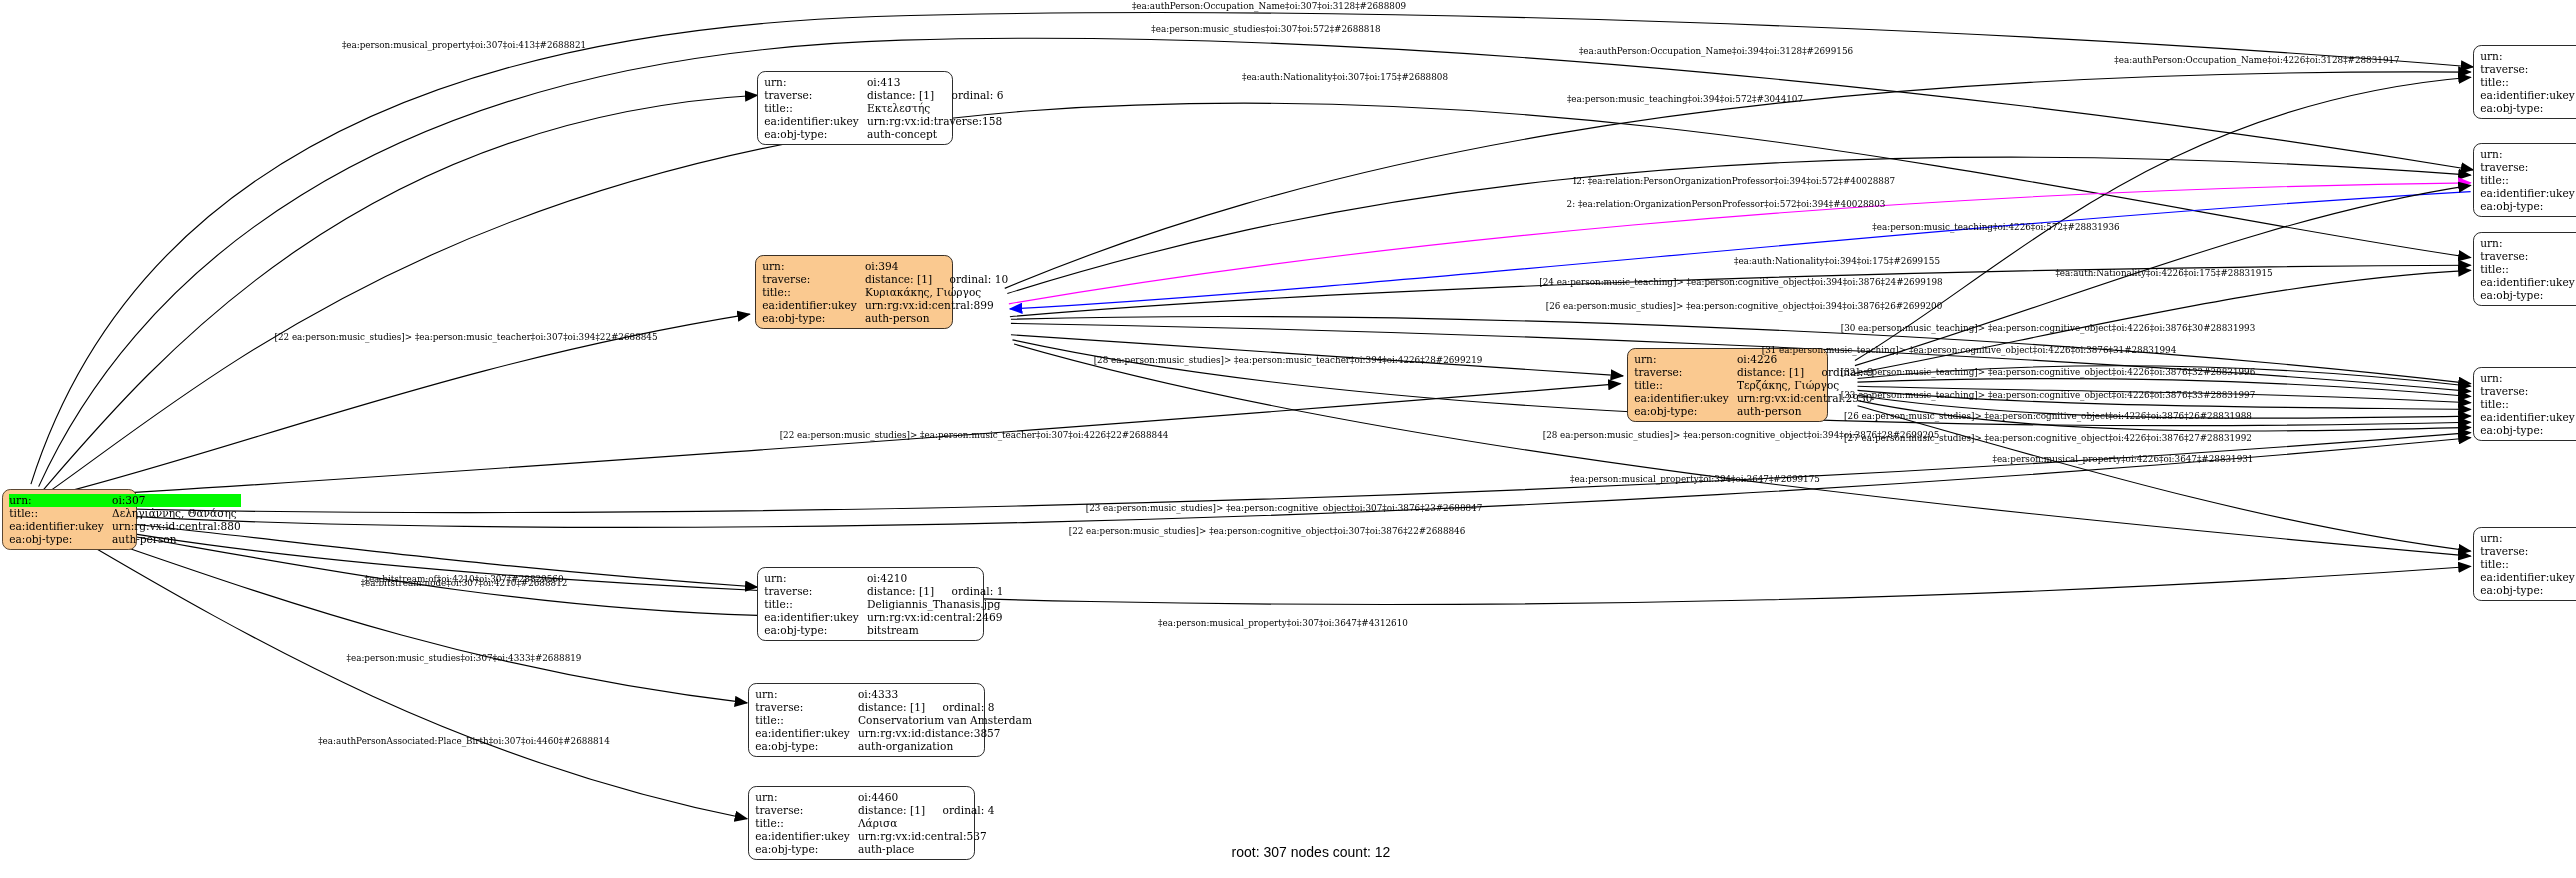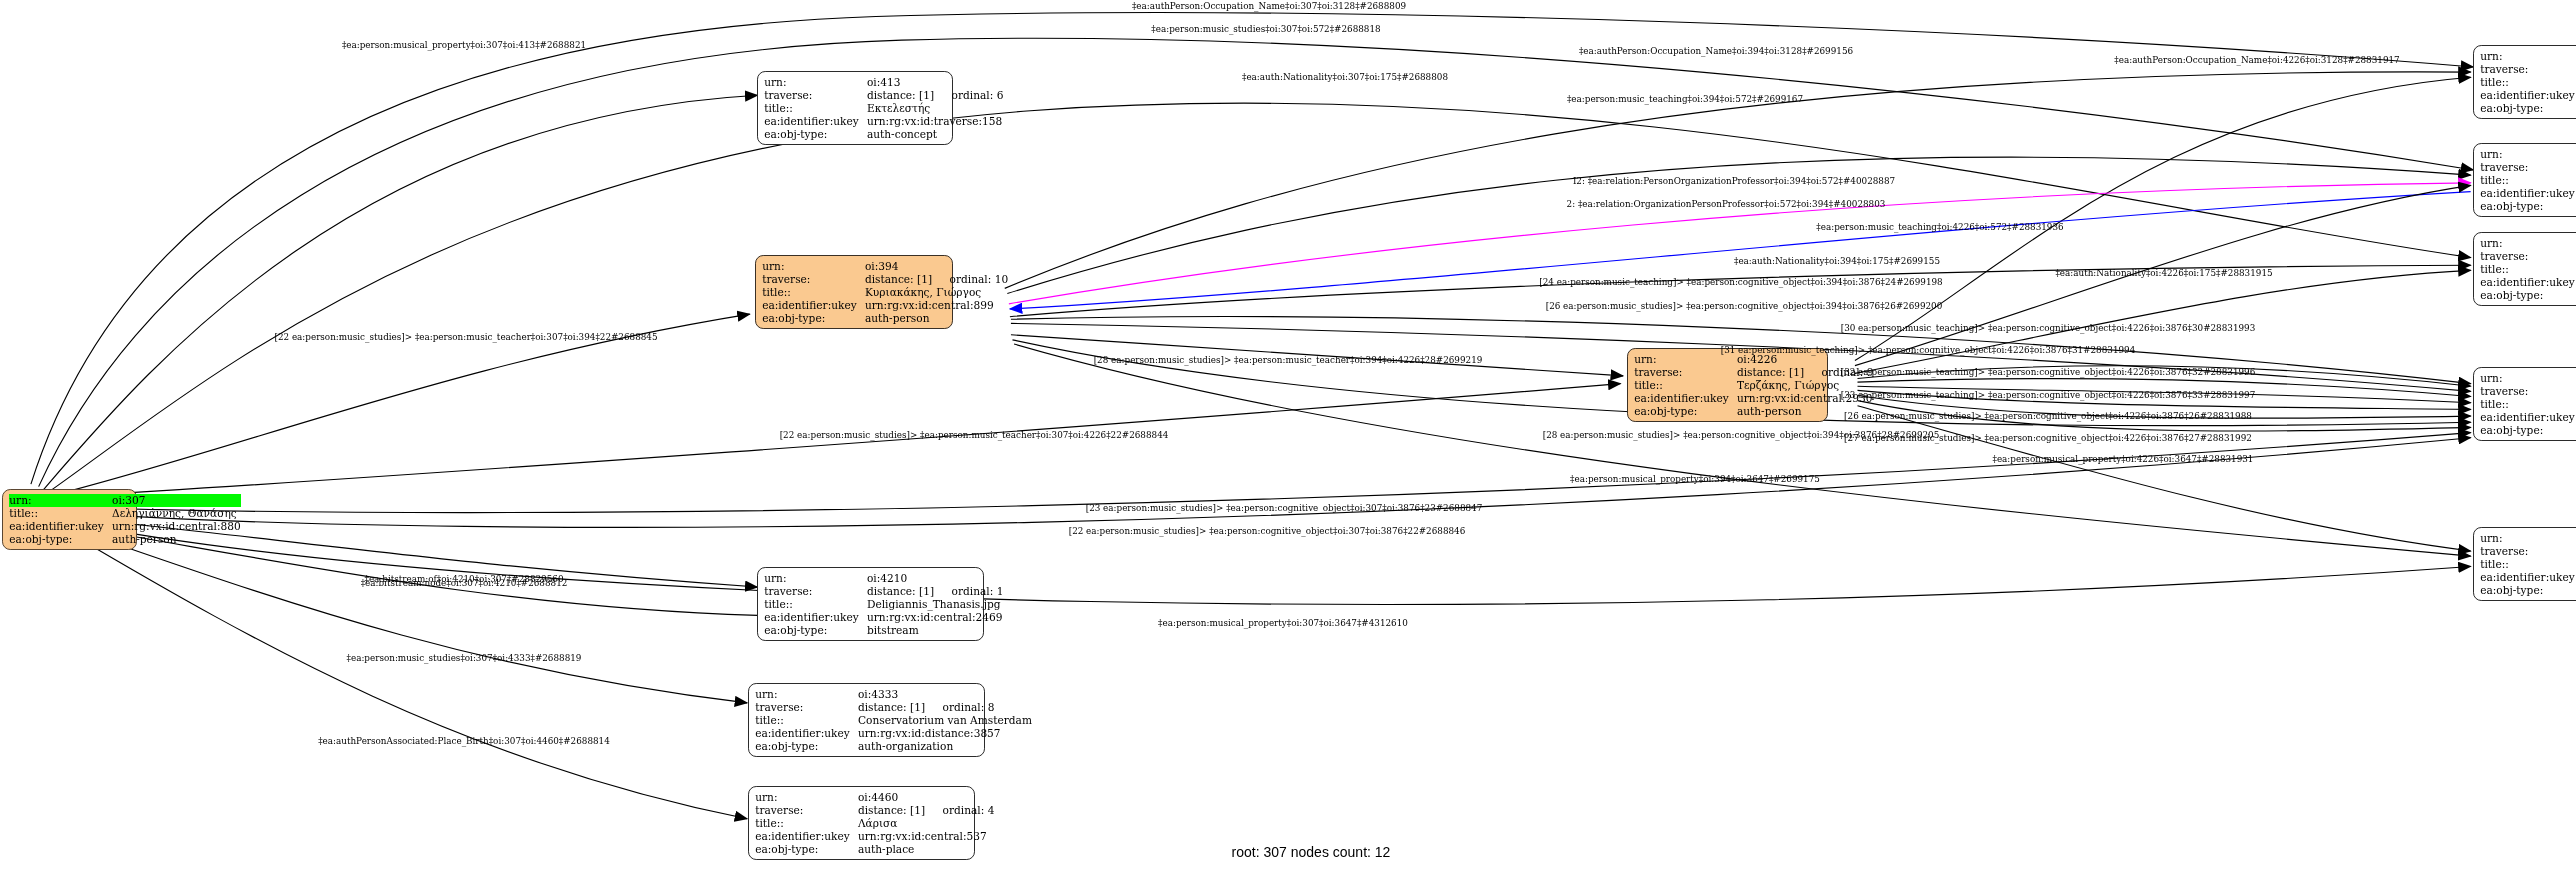--- a/index.html
+++ b/index.html
@@ -486,31 +486,31 @@
       </table>
   </div>
 
   <div id="edge-label-host">
       <div class="edge-label" style="left: 1269px; top: 6.2px;">‡ea:authPerson:Occupation_Name‡oi:307‡oi:3128‡#2688809</div>
       <div class="edge-label" style="left: 1266px; top: 29px;">‡ea:person:music_studies‡oi:307‡oi:572‡#2688818</div>
       <div class="edge-label" style="left: 464px; top: 45px;">‡ea:person:musical_property‡oi:307‡oi:413‡#2688821</div>
       <div class="edge-label" style="left: 1716px; top: 51px;">‡ea:authPerson:Occupation_Name‡oi:394‡oi:3128‡#2699156</div>
       <div class="edge-label" style="left: 2257px; top: 60px;">‡ea:authPerson:Occupation_Name‡oi:4226‡oi:3128‡#28831917</div>
       <div class="edge-label" style="left: 1345px; top: 77px;">‡ea:auth:Nationality‡oi:307‡oi:175‡#2688808</div>
-      <div class="edge-label" style="left: 1685px; top: 99px;">‡ea:person:music_teaching‡oi:394‡oi:572‡#2699167</div>
+      <div class="edge-label" style="left: 1685px; top: 99px;">‡ea:person:music_teaching‡oi:394‡oi:572‡#3044107</div>
       <div class="edge-label" style="left: 1734px; top: 181px;">I2: ‡ea:relation:PersonOrganizationProfessor‡oi:394‡oi:572‡#40028887</div>
       <div class="edge-label" style="left: 1726px; top: 204px;">2: ‡ea:relation:OrganizationPersonProfessor‡oi:572‡oi:394‡#40028803</div>
-      <div class="edge-label" style="left: 1940px; top: 227px;">‡ea:person:music_teaching‡oi:4226‡oi:572‡#28831936</div>
+      <div class="edge-label" style="left: 1996px; top: 227px;">‡ea:person:music_teaching‡oi:4226‡oi:572‡#28831936</div>
       <div class="edge-label" style="left: 1837px; top: 261px;">‡ea:auth:Nationality‡oi:394‡oi:175‡#2699155</div>
       <div class="edge-label" style="left: 2164px; top: 273px;">‡ea:auth:Nationality‡oi:4226‡oi:175‡#28831915</div>
       <div class="edge-label" style="left: 1741px; top: 282px;">[24 ea:person:music_teaching]&gt; ‡ea:person:cognitive_object‡oi:394‡oi:3876‡24#2699198</div>
       <div class="edge-label" style="left: 1744px; top: 306px;">[26 ea:person:music_studies]&gt; ‡ea:person:cognitive_object‡oi:394‡oi:3876‡26#2699200</div>
       <div class="edge-label" style="left: 2048px; top: 328px;">[30 ea:person:music_teaching]&gt; ‡ea:person:cognitive_object‡oi:4226‡oi:3876‡30#28831993</div>
       <div class="edge-label" style="left: 466px; top: 337px;">[22 ea:person:music_studies]&gt; ‡ea:person:music_teacher‡oi:307‡oi:394‡22#2688845</div>
-      <div class="edge-label" style="left: 1928px; top: 350px;">[31 ea:person:music_teaching]&gt; ‡ea:person:cognitive_object‡oi:4226‡oi:3876‡31#28831994</div>
+      <div class="edge-label" style="left: 1969px; top: 350px;">[31 ea:person:music_teaching]&gt; ‡ea:person:cognitive_object‡oi:4226‡oi:3876‡31#28831994</div>
       <div class="edge-label" style="left: 1288px; top: 360px;">[28 ea:person:music_studies]&gt; ‡ea:person:music_teacher‡oi:394‡oi:4226‡28#2699219</div>
       <div class="edge-label" style="left: 2048px; top: 372px;">[32 ea:person:music_teaching]&gt; ‡ea:person:cognitive_object‡oi:4226‡oi:3876‡32#28831996</div>
       <div class="edge-label" style="left: 2048px; top: 395px;">[33 ea:person:music_teaching]&gt; ‡ea:person:cognitive_object‡oi:4226‡oi:3876‡33#28831997</div>
       <div class="edge-label" style="left: 2048px; top: 416px;">[26 ea:person:music_studies]&gt; ‡ea:person:cognitive_object‡oi:4226‡oi:3876‡26#28831988</div>
       <div class="edge-label" style="left: 974px; top: 435px;">[22 ea:person:music_studies]&gt; ‡ea:person:music_teacher‡oi:307‡oi:4226‡22#2688844</div>
       <div class="edge-label" style="left: 1741px; top: 435px;">[28 ea:person:music_studies]&gt; ‡ea:person:cognitive_object‡oi:394‡oi:3876‡28#2699205</div>
       <div class="edge-label" style="left: 2048px; top: 438px;">[27 ea:person:music_studies]&gt; ‡ea:person:cognitive_object‡oi:4226‡oi:3876‡27#28831992</div>
       <div class="edge-label" style="left: 2123px; top: 459px;">‡ea:person:musical_property‡oi:4226‡oi:3647‡#28831931</div>
       <div class="edge-label" style="left: 1695px; top: 479px;">‡ea:person:musical_property‡oi:394‡oi:3647‡#2699175</div>
       <div class="edge-label" style="left: 1267px; top: 508px; margin-left: 17px;">[23 ea:person:music_studies]&gt; ‡ea:person:cognitive_object‡oi:307‡oi:3876‡23#2688847</div>

